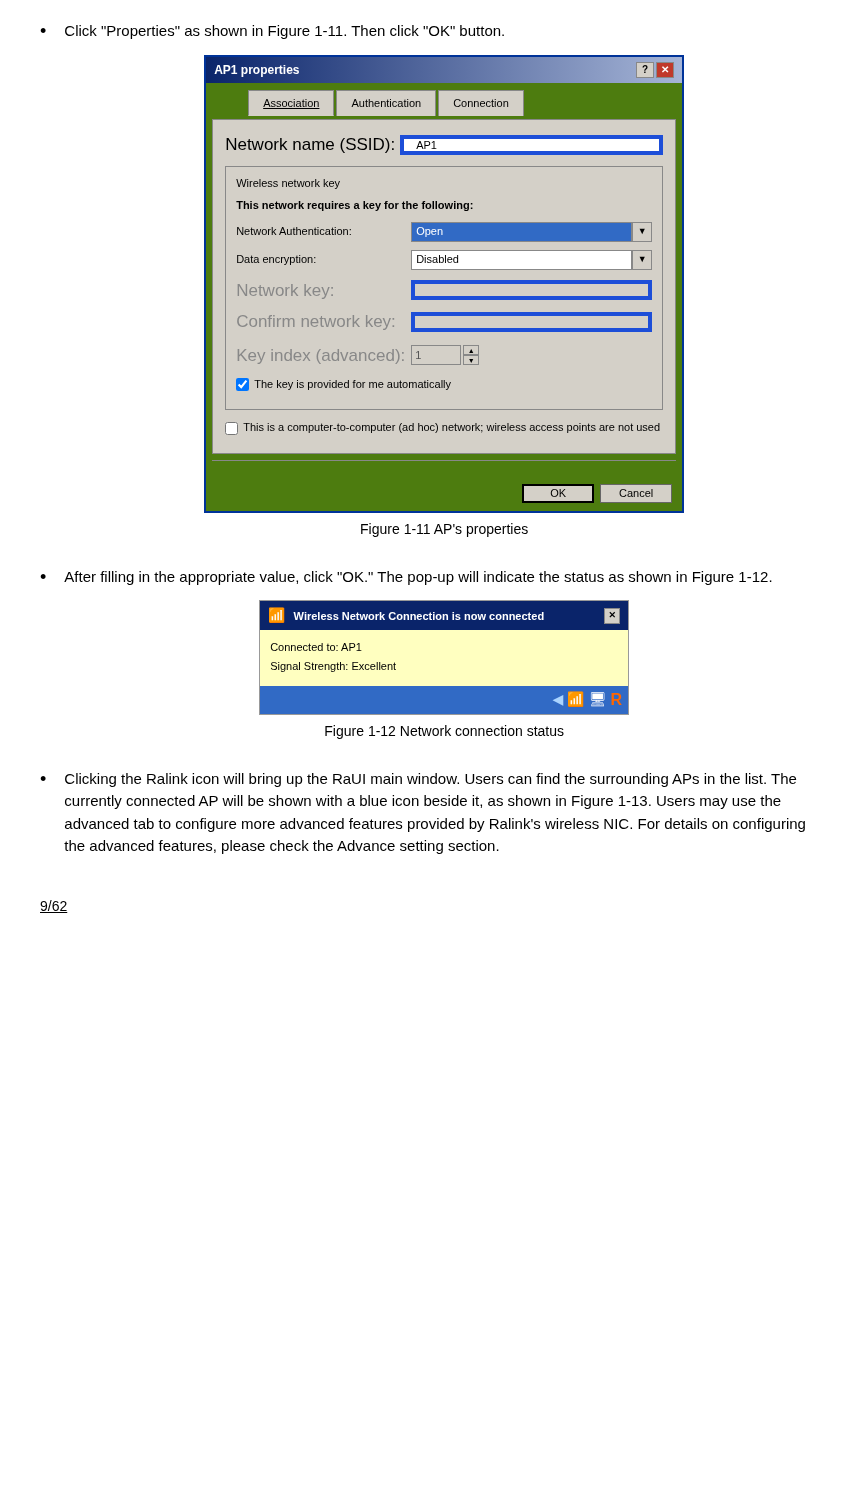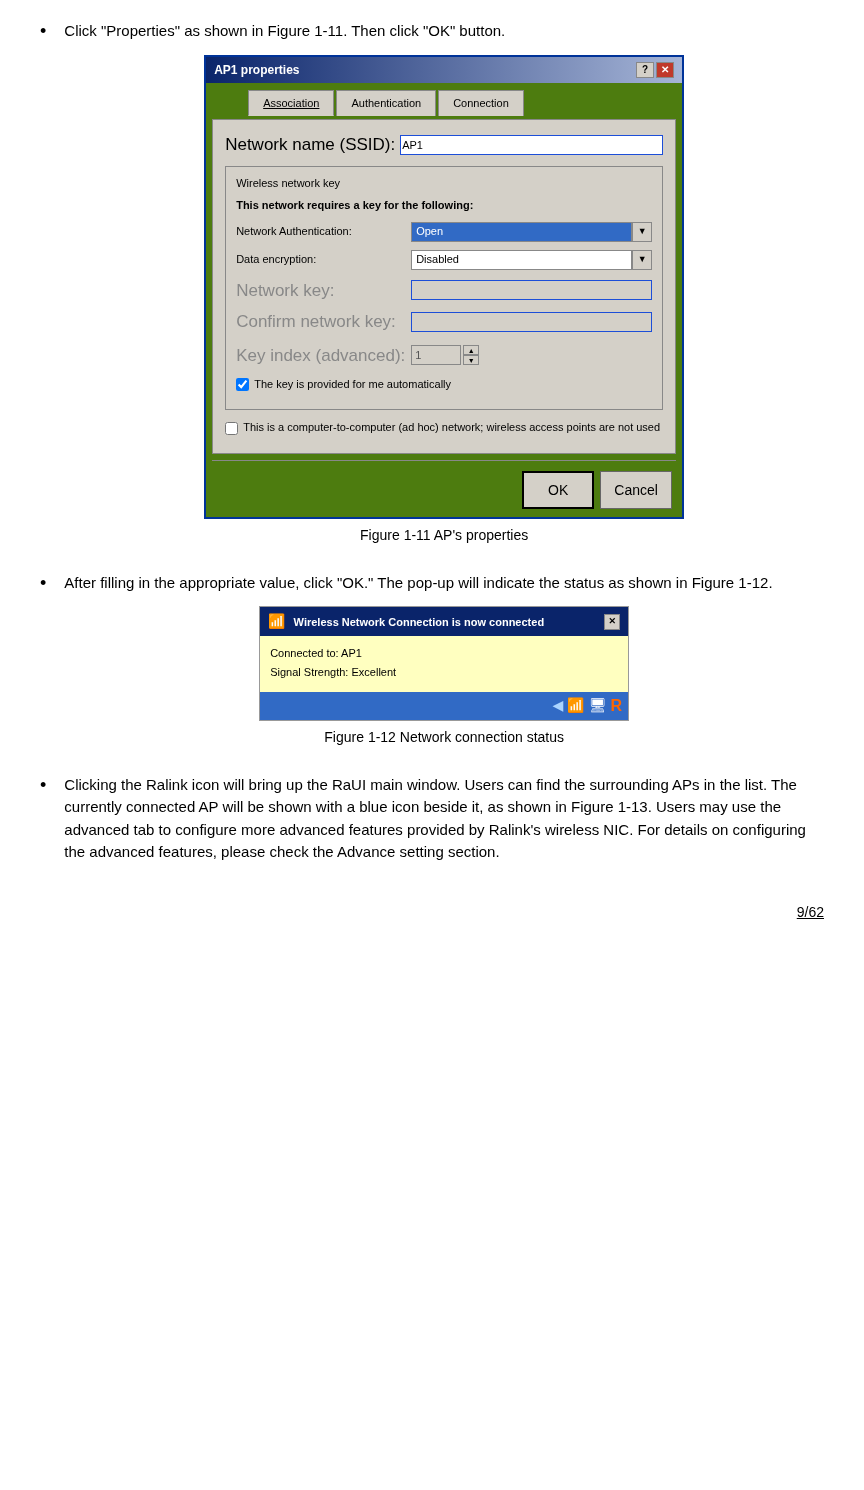--- a/index.html
+++ b/index.html
@@ -117,23 +117,23 @@
       margin-bottom: 8px;
     }
     .field-label {
       width: 175px;
       font-size: 17px;
       flex-shrink: 0;
     }
     .field-input {
       flex: 1;
       height: 20px;
-      border: 1px solid #1d4ed8;
+      border: 4px solid #1d4ed8;
       background: #fff;
-      padding: 1px 1px;
+      padding: 1px 12px;
       font-size: 11px;
     }
     .wireless-key-box {
       border: 1px solid #888;
       padding: 8px 10px 10px 10px;
       margin-bottom: 10px;
       background: #d4d0c8;
     }
     .wireless-key-legend {
       font-size: 11px;
@@ -225,28 +225,29 @@
       margin: 6px 6px;
     }
     .dialog-footer {
       display: flex;
       justify-content: flex-end;
       gap: 6px;
       padding: 4px 10px 8px 10px;
     }
     .dialog-btn {
       width: 72px;
-      height: 38px;
+      height: 19px;
       background: #d4d0c8;
       border: 1px solid #666;
-      font-size: 14px;
+      font-size: 11px;
       cursor: pointer;
       display: flex;
       align-items: center;
       justify-content: center;
+      margin-top: 13px;
     }
     .dialog-btn.default {
       border: 2px solid #000;
     }
     
     .popup-wrapper {
       border: 1px solid #999;
       background: #ffffc0;
       width: 370px;
       font-family: 'Tahoma', Arial, sans-serif;
@@ -302,21 +303,21 @@
     }
     .key-input-small {
       width: 50px;
       height: 20px;
       border: 1px solid #888;
       background: #fff;
       padding: 1px 3px;
       font-size: 11px;
     }
     .page-number {
-      text-align: right;
+      text-align: left;
       margin-top: 40px;
       font-size: 14px;
       text-decoration: underline;
     }
     .content-area {
       margin-left: 10px;
     }
   </style>
 </head>
 <body>

